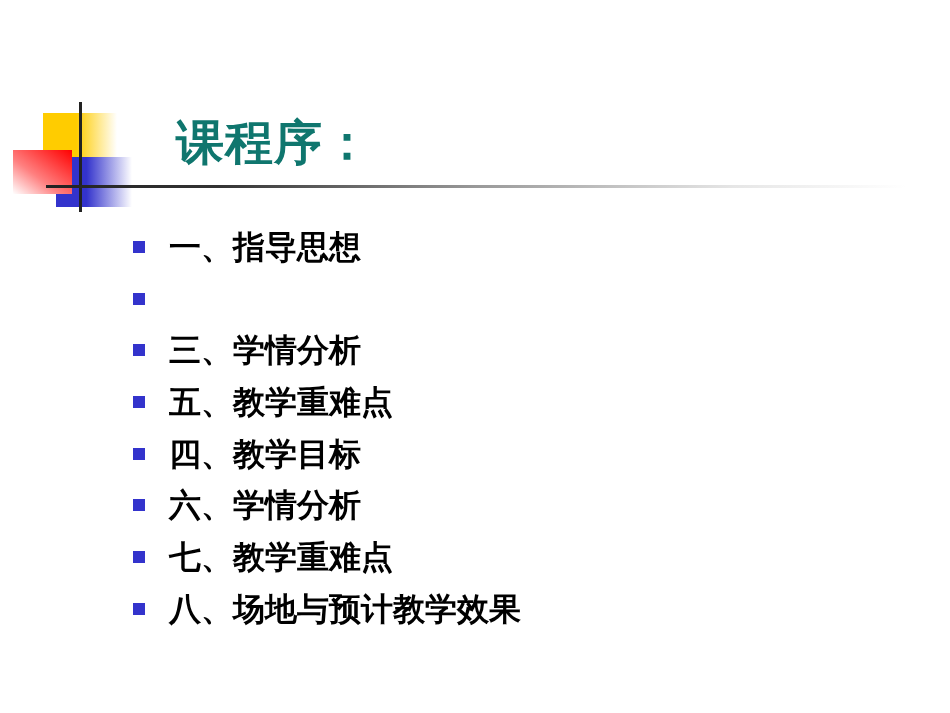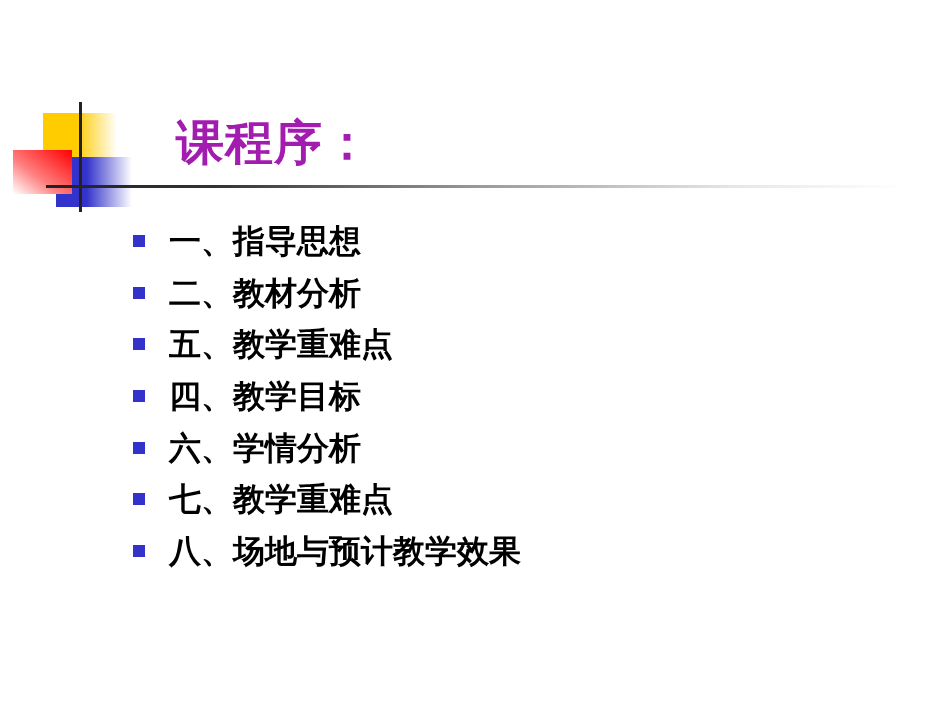--- a/index.html
+++ b/index.html
@@ -9,22 +9,22 @@
   .sq-yellow { left: 43px; top: 113px; width: 74px; height: 45px;
                background: linear-gradient(to right, #ffcc00 0%, #ffcc00 45%, #ffffff 100%); }
   .sq-blue { left: 56px; top: 157px; width: 76px; height: 50px;
              background: linear-gradient(to right, #3333cc 0%, #3333cc 40%, #ffffff 100%); }
   .sq-red { left: 13px; top: 150px; width: 59px; height: 44px;
             background: linear-gradient(to top right, #ffffff 0%, #ff8080 40%, #ff0000 100%); }
   .vline { left: 79px; top: 102px; width: 3px; height: 110px; background: #222222; }
   .hline { left: 46px; top: 185px; width: 860px; height: 3px;
            background: linear-gradient(to right, #222222 0%, #333333 20%, #999999 50%, #e6e6e6 80%, #ffffff 100%); }
   .title { position: absolute; left: 176px; top: 112px; font-size: 48px; font-weight: bold;
-           color: #a21caf; line-height: 60px; letter-spacing: 1px; }
-  .list { position: absolute; left: 133px; top: 215px; margin: 0; padding: 0; list-style: none; }
+           color: #0f766e; line-height: 60px; letter-spacing: 1px; }
+  .list { position: absolute; left: 133px; top: 221px; margin: 0; padding: 0; list-style: none; }
   .item { height: 51.7px; display: flex; align-items: center; }
   .bullet { width: 12px; height: 12px; background: #3333cc; margin-right: 24px; flex: none; }
   .item-text { font-size: 32px; color: #000000; font-weight: bold; line-height: 40px; }
 </style>
 </head>
 <body>
 
 <div>
   <div class="deco sq-yellow"></div>
   <div class="deco sq-blue"></div>
@@ -35,21 +35,24 @@
 
 <div class="title">课程序：</div>
 
 <ul class="list">
   <li class="item">
       <span class="bullet"></span>
       <span class="item-text">一、指导思想</span>
     </li>
   <li class="item">
       <span class="bullet"></span>
-      <span class="item-text">二、教材分析</span>
+    </li>
+  <li class="item">
+      <span class="bullet"></span>
+      <span class="item-text">三、学情分析</span>
     </li>
   <li class="item">
       <span class="bullet"></span>
       <span class="item-text">五、教学重难点</span>
     </li>
   <li class="item">
       <span class="bullet"></span>
       <span class="item-text">四、教学目标</span>
     </li>
   <li class="item">

